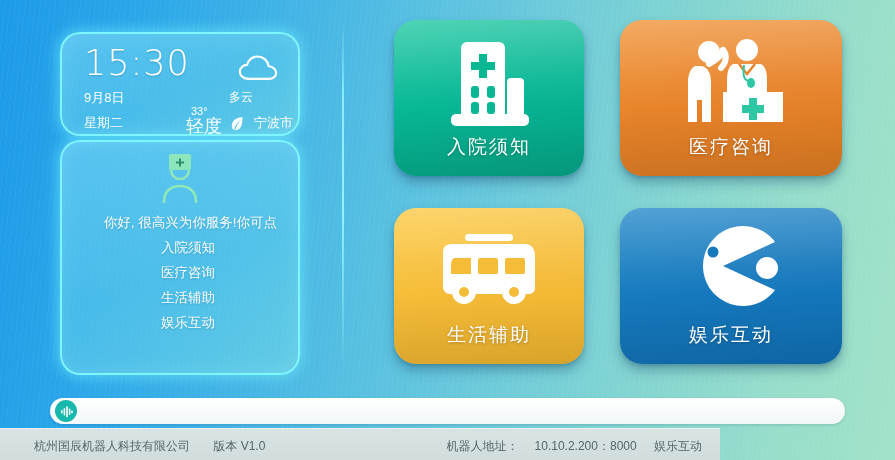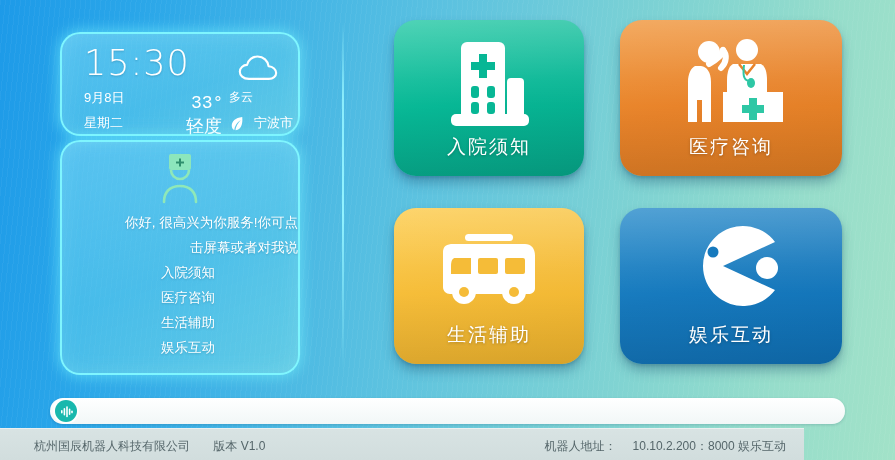--- a/index.html
+++ b/index.html
@@ -54,31 +54,31 @@
   .w-time{
     position:absolute; left:22px; top:9px;
     font-size:35px; font-weight:300; color:#ffffff; letter-spacing:1px;
     text-shadow:0 1px 2px rgba(0,60,90,0.25);
     font-family:"DejaVu Sans","Liberation Sans",sans-serif;
   }
   .w-cloud{ position:absolute; right:20px; top:20px; width:40px; height:28px; }
   .w-row{ position:absolute; left:0; width:100%; height:20px;text-align:right; }
   .w-r1{ top:55px; } .w-r2{ top:80px; }
   .w-left{ position:absolute; left:22px; top:0; font-size:13px; color:#ffffff; }
-  .w-temp{ position:absolute; left:129px; top:4px; font-size:18px; color:#ffffff;font-family:Liberation Mono, monospace; }
+  .w-temp{ position:absolute; left:129px; top:16px; font-size:11px; color:#ffffff; }
   .w-cond{ position:absolute; left:167px; top:0; font-size:12px; color:#ffffff; }
   .w-level{ position:absolute; left:124px; top:0; font-size:18px; color:#ffffff; }
   .w-leaf{ position:absolute; left:168px; top:2px; width:14px; height:15px; }
   .w-city{ position:absolute; left:192px; top:0; font-size:13px; color:#ffffff; }
 
   #chat-panel{ left:60px; top:140px; width:240px; height:235px; }
   .nurse{ position:absolute; left:50%; top:10px; transform:translateX(-50%); width:56px; height:52px; }
   .chat-lines{ position:absolute; left:0; top:68px; width:100%; }
   .chat-line{ font-size:13.5px; color:#ffffff; line-height:25px; text-shadow:0 1px 2px rgba(0,70,100,0.25); }
-  .chat-line.para{ text-align:right; padding-left:21px; }
+  .chat-line.para{ text-align:center; padding-left:21px; }
   .chat-line.menu{ text-align:center; padding-left:16px; }
 
   
   .tile{
     position:absolute; border-radius:22px; overflow:visible;
     box-shadow:0 7px 11px rgba(20,70,105,0.34), 0 2px 3px rgba(20,70,105,0.2);
     cursor:pointer;
   }
   .tile .glossy{
     position:absolute; inset:0; border-radius:22px;
@@ -105,28 +105,28 @@
     border-radius:13px; box-shadow:0 1px 3px rgba(0,50,80,0.18);
   }
   #voice-icon{
     position:absolute; left:5px; top:2px; width:22px; height:22px; border-radius:50%;
     background:#19b8ad; display:flex; align-items:center; justify-content:center;
     box-shadow:0 0 0 2px rgba(255,255,255,0.9);
   }
 
   
   #footer{
-    position:absolute; left:0; top:428px; width:804px; height:32px;
+    position:absolute; left:0; top:428px; width:720px; height:32px;
     background:linear-gradient(180deg,#d8e3e3 0%,#d1dddd 100%);
     border-top:1px solid rgba(255,255,255,0.55);
   }
   #footer-left{ position:absolute; left:34px; top:9px; font-size:12px; color:#55666a; }
   #footer-left span{ margin-right:20px; }
   #footer-right{ position:absolute; right:18px; top:9px; font-size:12px; color:#55666a; }
-  #footer-right span{ }
+  #footer-right span{ margin-left:14px; }
 </style>
 </head>
 <body>
 
 <div id="screen">
   <div id="stage">
 
     <div class="divider"></div>
 
     <div class="panel" id="weather-panel">
@@ -155,21 +155,20 @@
     <div class="panel" id="chat-panel">
       <svg class="nurse" viewBox="0 0 56 52">
         <rect x="17" y="2" width="22" height="16" rx="2" fill="#8fe8b8" opacity="0.95"></rect>
         <path d="M27 6.5 h2 v3 h3 v2 h-3 v3 h-2 v-3 h-3 v-2 h3 z" fill="#2e8f6d"></path>
         <path d="M19 18 A9 9 0 0 0 37 18" fill="none" stroke="#8fe8b8" stroke-width="2.6"></path>
         <path d="M12 50 C12 40 18 34 28 34 C38 34 44 40 44 50" fill="none" stroke="#8fe8b8" stroke-width="2.6" stroke-linecap="round"></path>
       </svg>
 
       <div class="chat-lines">
         <div class="chat-line para">你好, 很高兴为你服务!你可点</div>
-        <div class="chat-line para">击屏幕或者对我说</div>
         <div class="chat-line menu">入院须知</div>
         <div class="chat-line menu">医疗咨询</div>
         <div class="chat-line menu">生活辅助</div>
         <div class="chat-line menu">娱乐互动</div>
       </div>
     </div>
 
     <div class="tile" id="tile-admission">
       <div class="glossy"></div>
       <svg class="ticon" width="96" height="92" viewBox="0 0 96 92">

